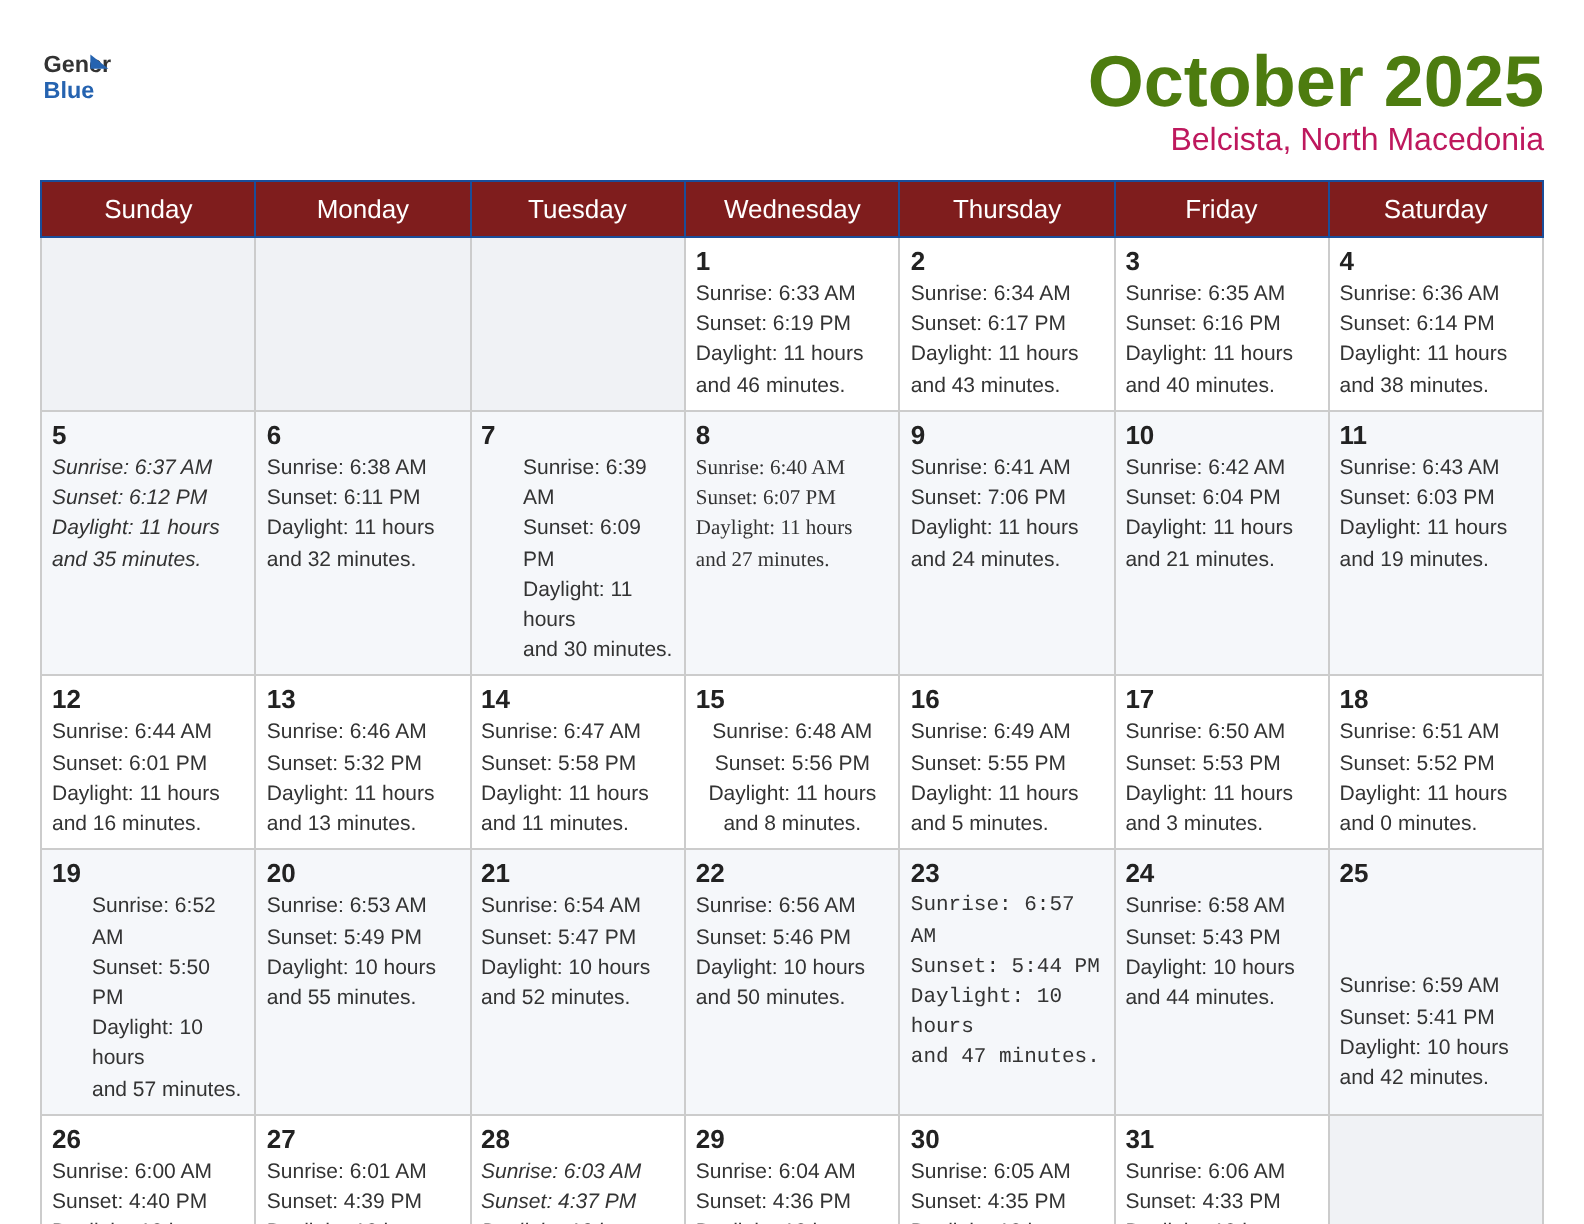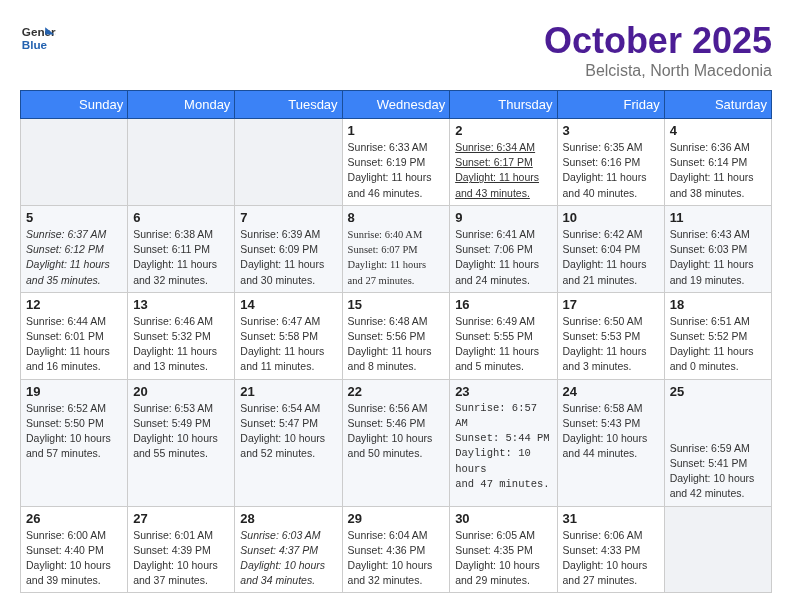--- a/index.html
+++ b/index.html
@@ -24,37 +24,37 @@
     .logo-icon {
       width: 36px;
       height: 36px;
     }
     .title-section {
       text-align: right;
     }
     .month-title {
       font-size: 36px;
       font-weight: bold;
-      color: #4c1d95;
+      color: #4d7c0f;
     }
     .subtitle {
       font-size: 16px;
-      color: #737373;
+      color: #be185d;
     }
     .calendar {
       width: 100%;
       border-collapse: collapse;
       border: 1px solid #ccc;
     }
     .calendar th {
-      background-color: #3b82f6;
+      background-color: #7f1d1d;
       color: #fff;
       font-size: 13px;
       padding: 6px 4px;
-      text-align: right;
+      text-align: center;
       border: 1px solid #1a4e9a;
       font-weight: normal;
     }
     .calendar td {
       vertical-align: top;
       border: 1px solid #ccc;
       padding: 4px 5px;
       font-size: 10.5px;
       color: #333;
       width: 108px;
@@ -115,21 +115,21 @@
         <td class="empty-cell"></td>
         <td>
           <div class="cell-day">1</div>
           <div class="cell-info" style="white-space: pre-line;">Sunrise: 6:33 AM
 Sunset: 6:19 PM
 Daylight: 11 hours
 and 46 minutes.</div>
         </td>
         <td>
           <div class="cell-day">2</div>
-          <div class="cell-info" style="white-space: pre-line; text-decoration: underline;">Sunrise: 6:34 AM
+          <div class="cell-info" style="white-space: pre-line;">Sunrise: 6:34 AM
 Sunset: 6:17 PM
 Daylight: 11 hours
 and 43 minutes.</div>
         </td>
         <td>
           <div class="cell-day">3</div>
           <div class="cell-info" style="white-space: pre-line;">Sunrise: 6:35 AM
 Sunset: 6:16 PM
 Daylight: 11 hours
 and 40 minutes.</div>
@@ -152,21 +152,21 @@
         </td>
         <td>
           <div class="cell-day">6</div>
           <div class="cell-info" style="white-space: pre-line;">Sunrise: 6:38 AM
 Sunset: 6:11 PM
 Daylight: 11 hours
 and 32 minutes.</div>
         </td>
         <td>
           <div class="cell-day">7</div>
-          <div class="cell-info" style="white-space: pre-line;">Sunrise: 6:39 AM
+          <div class="cell-info" style="white-space: pre-line; margin-left: 21px;">Sunrise: 6:39 AM
 Sunset: 6:09 PM
 Daylight: 11 hours
 and 30 minutes.</div>
         </td>
         <td>
           <div class="cell-day">8</div>
           <div class="cell-info" style="white-space: pre-line; font-family: Liberation Serif, serif;">Sunrise: 6:40 AM
 Sunset: 6:07 PM
 Daylight: 11 hours
 and 27 minutes.</div>
@@ -210,21 +210,21 @@
         </td>
         <td>
           <div class="cell-day">14</div>
           <div class="cell-info" style="white-space: pre-line;">Sunrise: 6:47 AM
 Sunset: 5:58 PM
 Daylight: 11 hours
 and 11 minutes.</div>
         </td>
         <td>
           <div class="cell-day">15</div>
-          <div class="cell-info" style="white-space: pre-line;">Sunrise: 6:48 AM
+          <div class="cell-info" style="white-space: pre-line; text-align: center;">Sunrise: 6:48 AM
 Sunset: 5:56 PM
 Daylight: 11 hours
 and 8 minutes.</div>
         </td>
         <td>
           <div class="cell-day">16</div>
           <div class="cell-info" style="white-space: pre-line;">Sunrise: 6:49 AM
 Sunset: 5:55 PM
 Daylight: 11 hours
 and 5 minutes.</div>
@@ -240,21 +240,21 @@
           <div class="cell-day">18</div>
           <div class="cell-info" style="white-space: pre-line;">Sunrise: 6:51 AM
 Sunset: 5:52 PM
 Daylight: 11 hours
 and 0 minutes.</div>
         </td>
       </tr>
       <tr>
         <td>
           <div class="cell-day">19</div>
-          <div class="cell-info" style="white-space: pre-line;">Sunrise: 6:52 AM
+          <div class="cell-info" style="white-space: pre-line; margin-left: 20px;">Sunrise: 6:52 AM
 Sunset: 5:50 PM
 Daylight: 10 hours
 and 57 minutes.</div>
         </td>
         <td>
           <div class="cell-day">20</div>
           <div class="cell-info" style="white-space: pre-line;">Sunrise: 6:53 AM
 Sunset: 5:49 PM
 Daylight: 10 hours
 and 55 minutes.</div>

